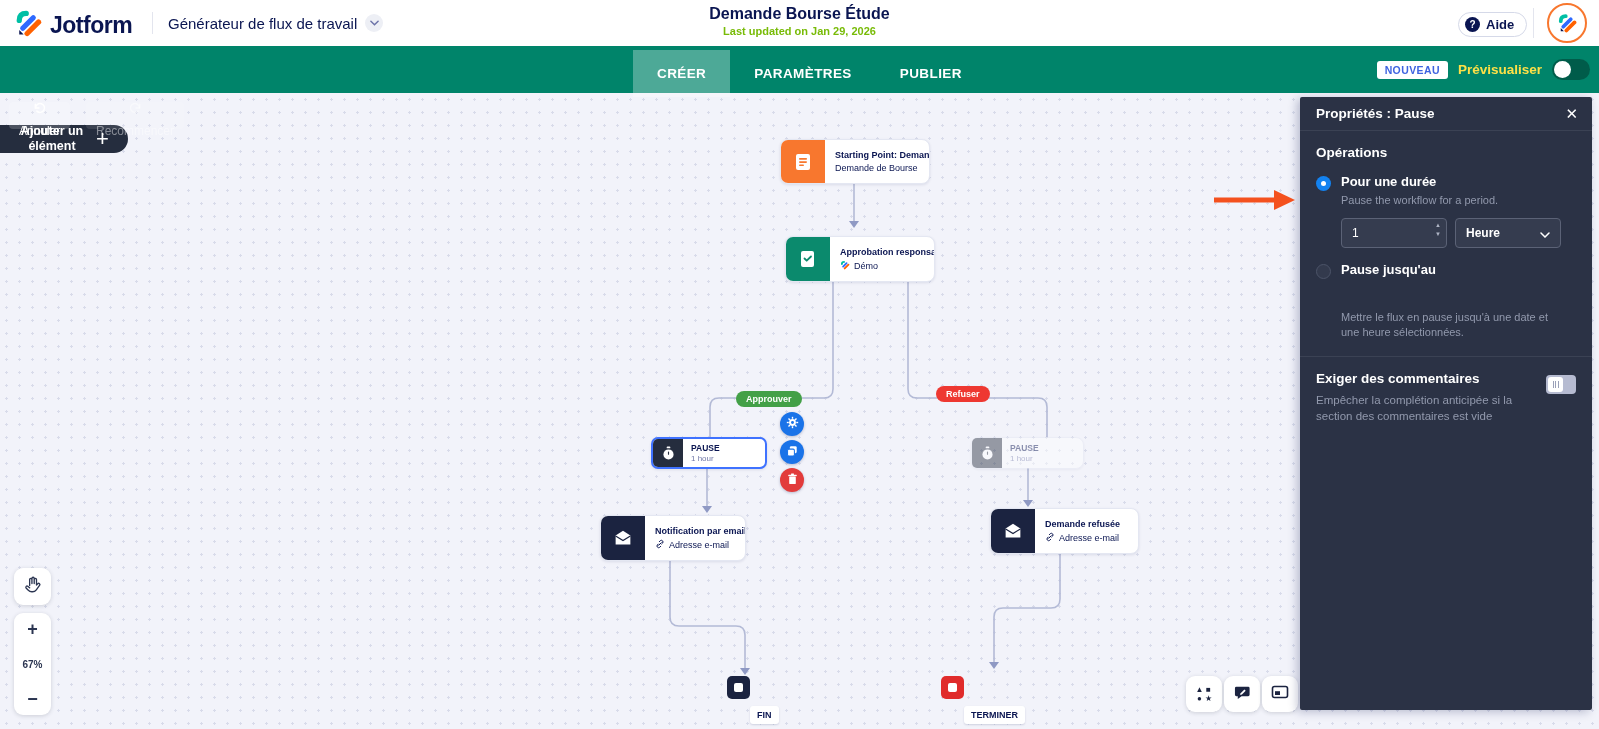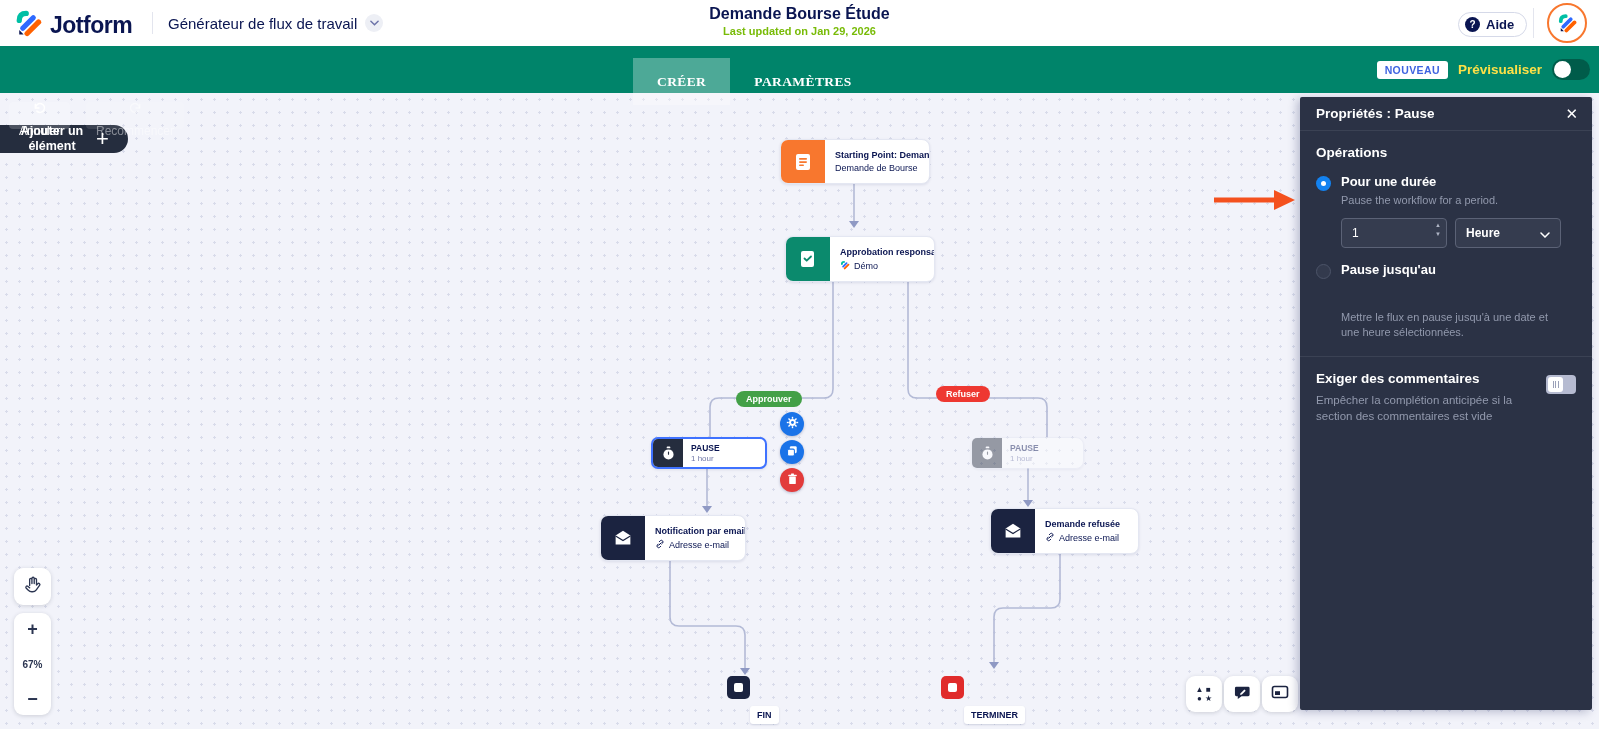--- a/index.html
+++ b/index.html
@@ -22,21 +22,21 @@
   .help-q { width:15px; height:15px; border-radius:50%; background:#0A1551; color:#fff; font-size:10px; font-weight:bold; display:flex; align-items:center; justify-content:center; }
   .help-label { font-size:13px; font-weight:bold; color:#0A1551; }
   .hdr-divider2 { position:absolute; left:1533px; top:8px; width:1px; height:30px; background:#E3E5EE; }
   .avatar { position:absolute; left:1547px; top:3px; width:40px; height:40px; border-radius:50%; border:2px solid #F8772E; background:#fff; display:flex; align-items:center; justify-content:center; cursor:pointer; }
 
   
   .teal-bar { position:absolute; top:46px; left:0; width:1599px; height:47px; background:#00846A; z-index:30; }
   .undo-btn, .redo-btn { position:absolute; top:56px; height:27px; border-radius:4px; display:flex; align-items:center; gap:6px; padding:0 10px; font-size:12px; font-weight:normal; cursor:pointer;flex-direction:column; }
   .undo-btn { left:9px; background:rgba(255,255,255,0.18); color:#fff; }
   .redo-btn { left:86px; background:rgba(255,255,255,0.10); color:rgba(255,255,255,0.45); }
-  .tabs { position:absolute; left:633px; top:12px; height:30px; display:flex;font-family:Liberation Serif, serif; }
+  .tabs { position:absolute; left:633px; top:4px; height:30px; display:flex; }
   .tab { height:47px; display:flex; align-items:center; padding:0 24px; color:#fff; font-size:13.5px; font-weight:bold; letter-spacing:0.4px; cursor:pointer; }
   .tab.active { background:rgba(255,255,255,0.30); }
   .teal-right { position:absolute; right:9px; top:0; height:47px; display:flex; align-items:center; gap:10px; }
   .new-badge { background:#fff; color:#3E63E0; font-size:10.5px; font-weight:bold; letter-spacing:0.4px; border-radius:3px; padding:3px 8px; }
   .preview-label { color:#fde047; font-size:13.5px; font-weight:bold; }
   .preview-toggle { width:38px; height:21px; border-radius:11px; background:rgba(0,0,0,0.30); position:relative; cursor:pointer; }
   .preview-toggle .knob { position:absolute; left:2px; top:2px; width:17px; height:17px; border-radius:50%; background:#fff; }
 
   
   .canvas { position:absolute; top:93px; left:0; width:1599px; height:636px;
@@ -411,20 +411,21 @@
         <svg width="13" height="13" viewBox="0 0 14 14" fill="none" stroke="rgba(255,255,255,0.45)" stroke-width="1.6" stroke-linecap="round">
             <path d="M11.5 2.5 v4 h-4"></path>
             <path d="M11.2 6.2 a4.8 4.8 0 1 0 -1.4 3.6"></path>
           </svg>
       </span>
       <span>Recommencer</span>
     </div>
     <div class="tabs">
       <div class="tab active">CRÉER</div>
       <div class="tab">PARAMÈTRES</div>
+      <div class="tab">PUBLIER</div>
     </div>
     <div class="teal-right">
       <span class="new-badge">NOUVEAU</span>
       <span class="preview-label">Prévisualiser</span>
       <div class="preview-toggle">
           <div class="knob"></div>
         </div>
     </div>
   </div>
 

